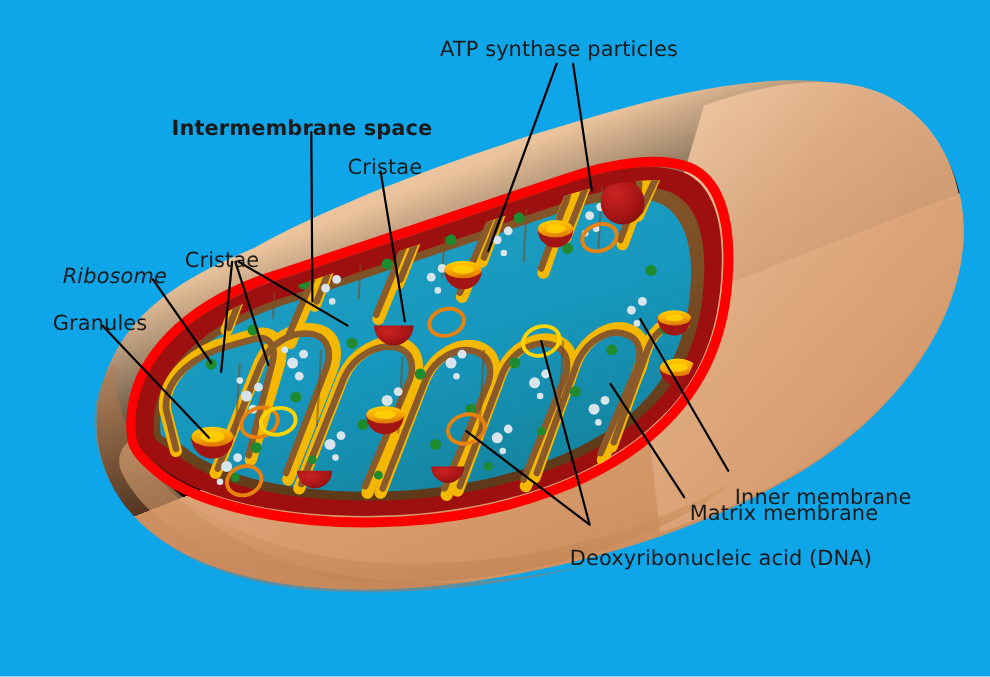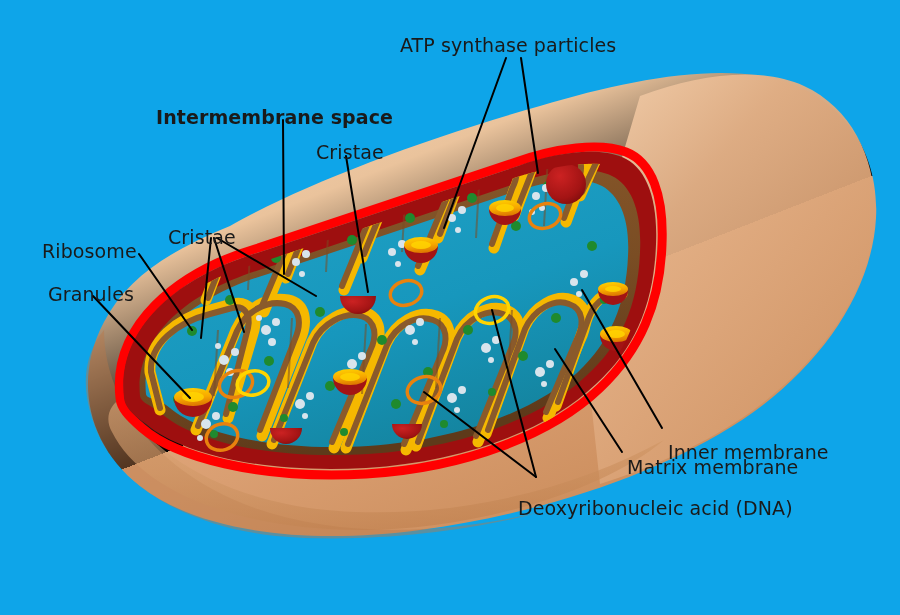--- a/index.html
+++ b/index.html
@@ -403,20 +403,20 @@
         <polyline points="536,477 424,392" fill="none"></polyline>
         <polyline points="536,477 492,310" fill="none"></polyline>
       </g>
   </svg>
 
   <div id="labels-layer">
       <div class="label-text" style="left: 400px; top: 36px;">ATP synthase particles</div>
       <div class="label-text" style="left: 156px; top: 108px; font-weight: bold;">Intermembrane space</div>
       <div class="label-text" style="left: 316px; top: 143px;">Cristae</div>
       <div class="label-text" style="left: 168px; top: 228px;">Cristae</div>
-      <div class="label-text" style="left: 42px; top: 242px;">Ribosome</div>
+      <div class="label-text" style="left: 57px; top: 242px; font-style: italic;">Ribosome</div>
       <div class="label-text" style="left: 48px; top: 285px;">Granules</div>
       <div class="label-text" style="left: 668px; top: 443px;">Inner membrane</div>
       <div class="label-text" style="left: 627px; top: 458px;">Matrix membrane</div>
       <div class="label-text" style="left: 518px; top: 499px;">Deoxyribonucleic acid (DNA)</div>
     </div>
 
 </div>
 
 </body></html>

